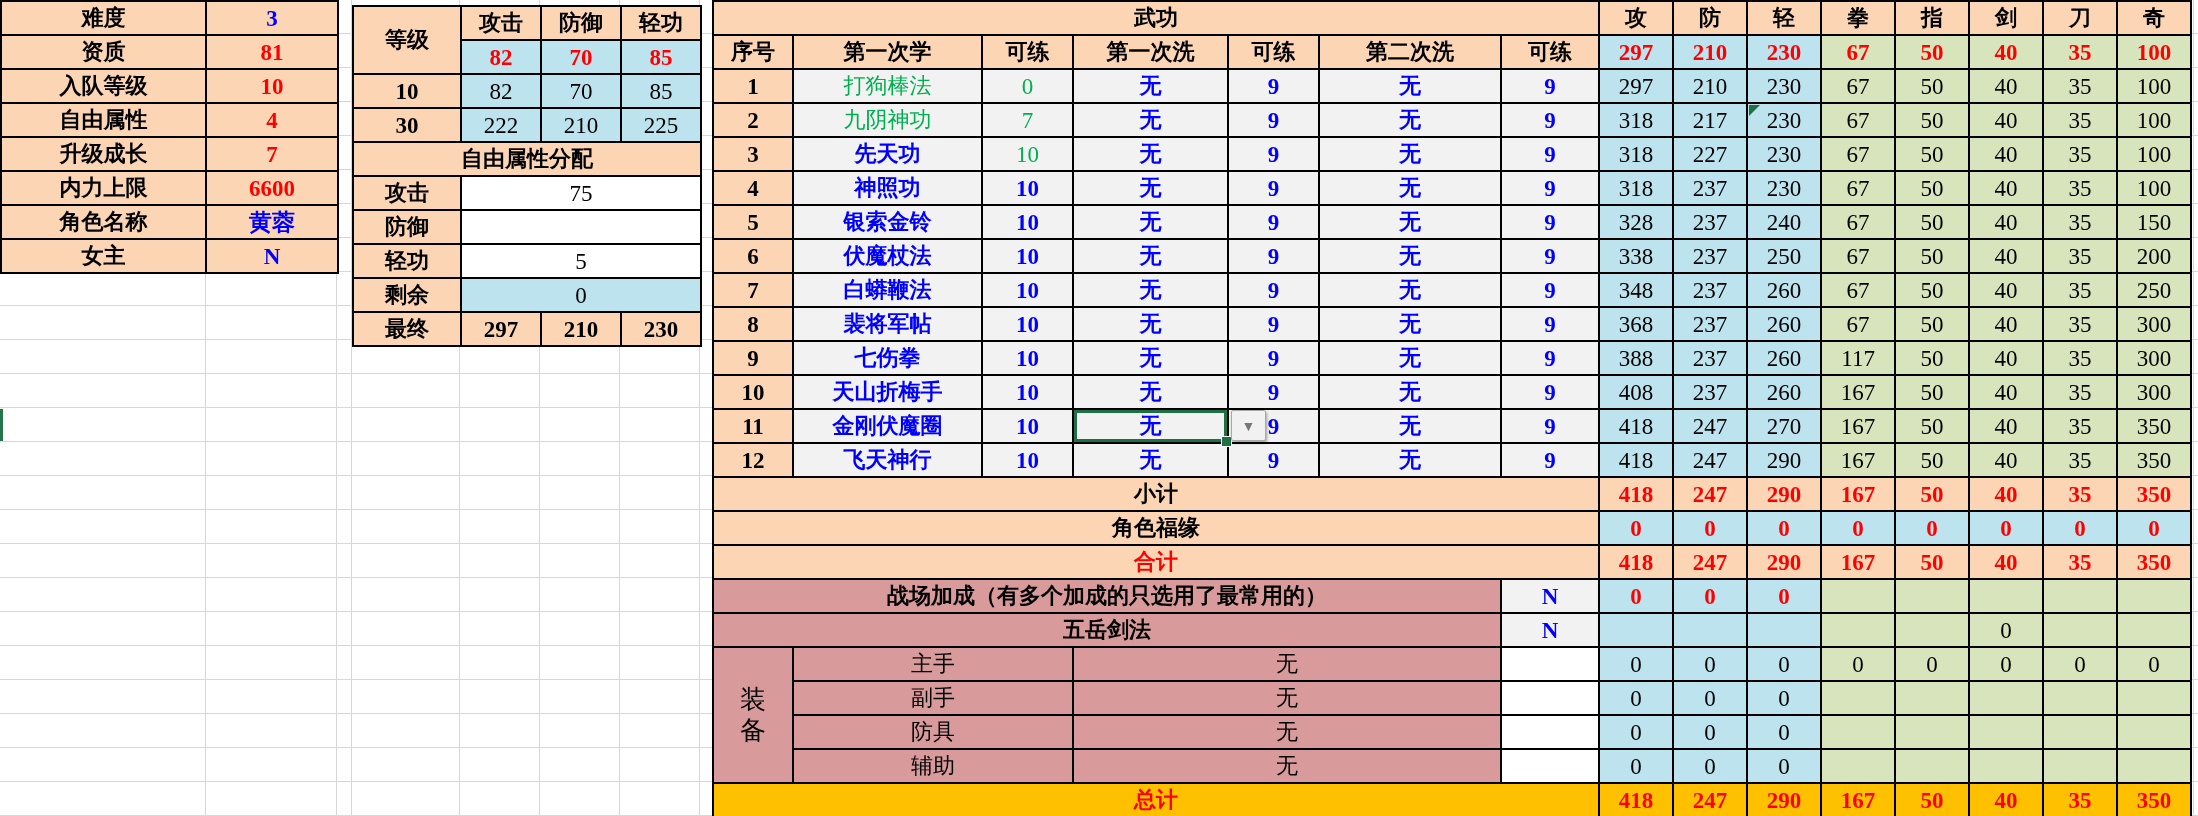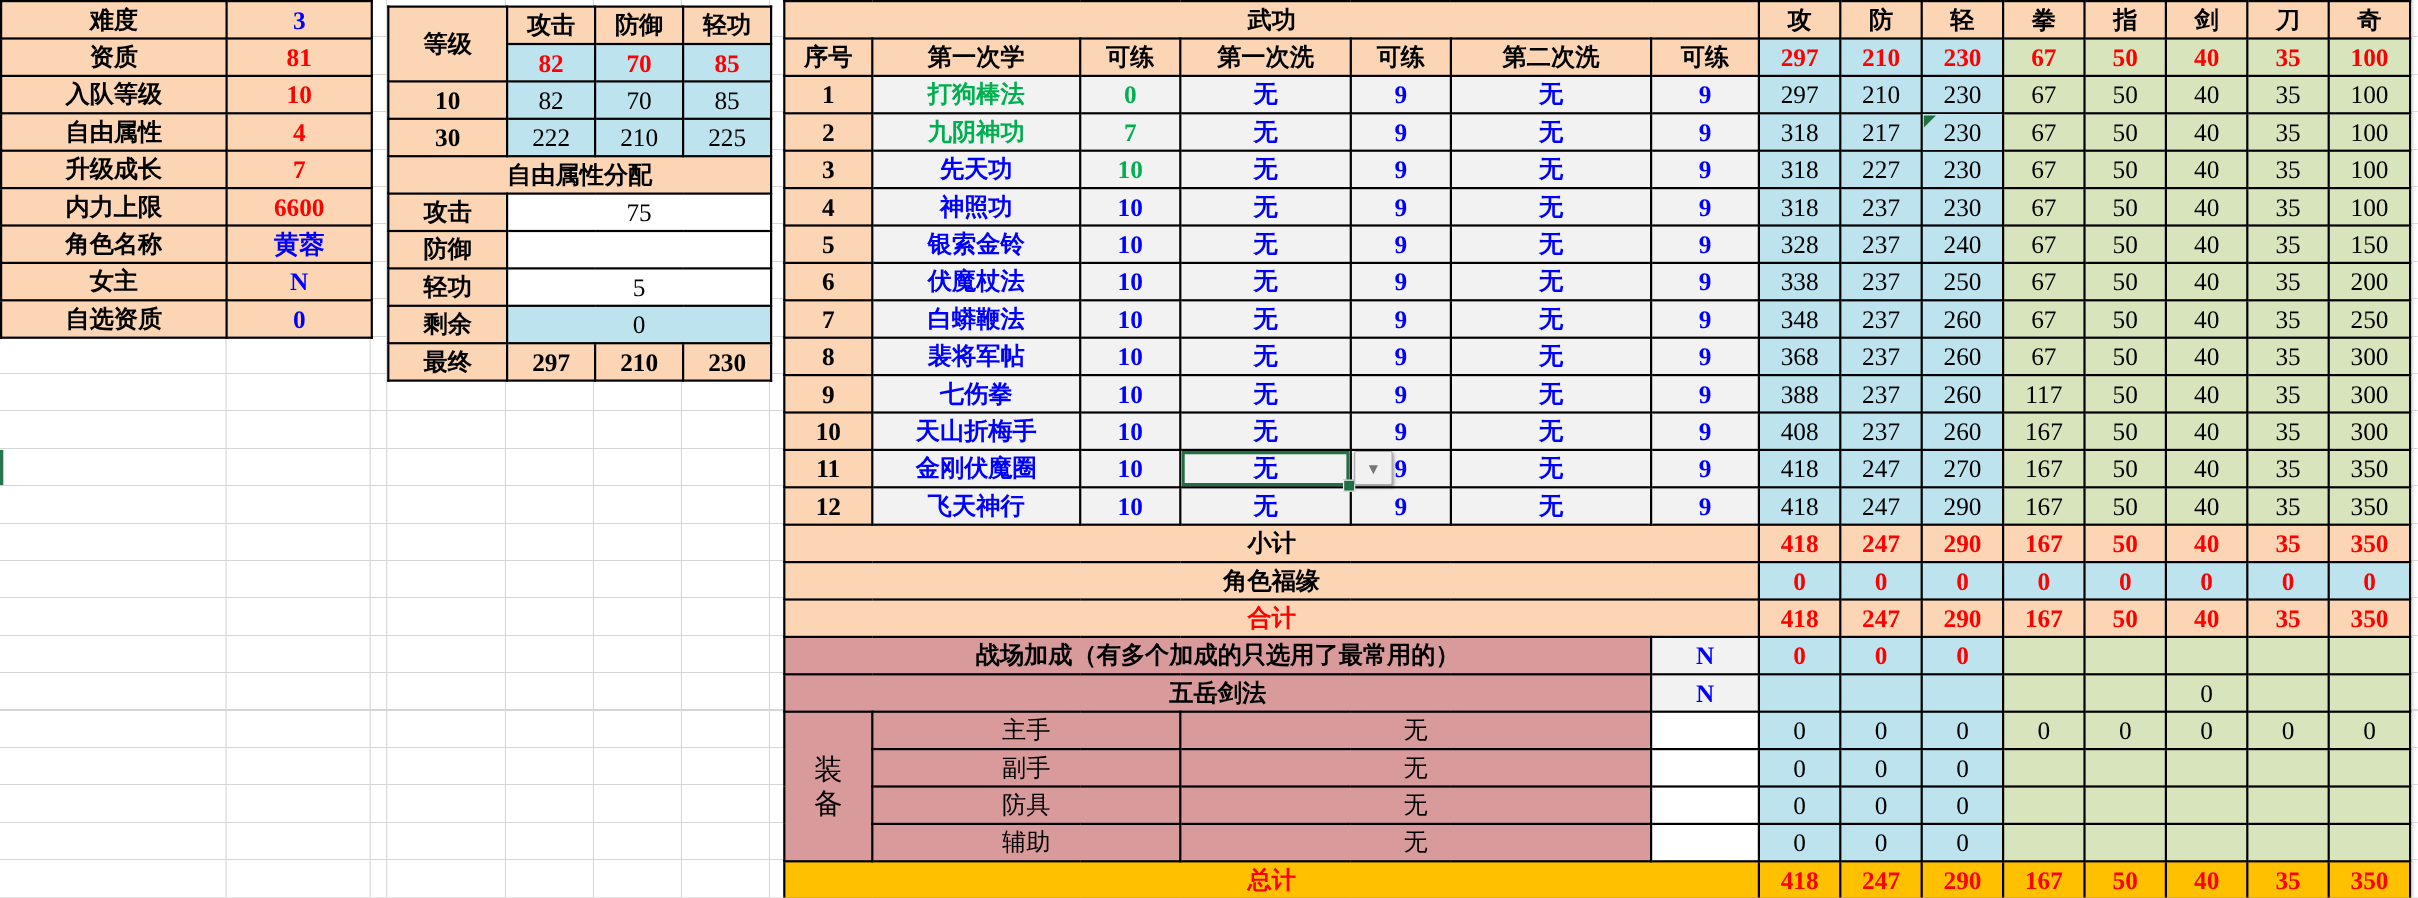--- a/index.html
+++ b/index.html
@@ -11,21 +11,21 @@
   table.panel{position:absolute;border-collapse:collapse;table-layout:fixed;background:#fff;}
   td{border:2px solid #000;text-align:center;vertical-align:middle;padding:0;
      font-size:22px;line-height:1;overflow:visible;white-space:nowrap;}
   tr{height:34px;}
   .num{font-family:"Liberation Serif","DejaVu Serif",serif;font-size:23px;}
   .b{font-weight:bold;}
   .bg-orange{background:#fbd5b4;} .bg-blue{background:#bde3ee;} .bg-green{background:#d7e4bc;}
   .bg-pink{background:#d99a9c;} .bg-gold{background:#ffc000;} .bg-gray{background:#f2f2f2;}
   .bg-white{background:#ffffff;}
   .t-red{color:#fe0000;font-weight:bold;text-align:center;} .t-blue{color:#0000fe;font-weight:bold;}
-  .t-green{color:#00b050;font-weight:bold;} .t-black{color:#000;}
+  .t-green{color:#00b050;font-weight:normal;} .t-black{color:#000;}
   .sel{box-shadow:inset 0 0 0 3px #1f7145;position:relative;}
   .fill-handle{position:absolute;right:-5px;bottom:-5px;width:9px;height:9px;
      background:#1f7145;border:1px solid #fff;z-index:5;}
   .tri-flag{position:absolute;left:1px;top:1px;width:0;height:0;
      border-top:11px solid #1e7145;border-right:11px solid transparent;z-index:4;}
   .rel{position:relative;}
   .dropdown{position:absolute;left:1231px;top:410px;width:33px;height:29px;background:#f1f1f1;
      border:1px solid #a9a9a9;border-radius:2px;box-shadow:1px 2px 3px rgba(0,0,0,.35);
      color:#777;font-size:14px;display:flex;align-items:center;justify-content:center;z-index:6;cursor:pointer;}
   .vertical{display:inline-block;width:1.1em;line-height:1.2;word-break:break-all;white-space:normal;font-size:26px;}
@@ -75,24 +75,20 @@
           <td class="bg-orange b">内力上限</td>
           <td class="bg-orange num t-red">6600</td>
         </tr>
         <tr>
           <td class="bg-orange b">角色名称</td>
           <td class="bg-orange num t-blue">黄蓉</td>
         </tr>
         <tr>
           <td class="bg-orange b">女主</td>
           <td class="bg-orange num t-blue">N</td>
-        </tr>
-        <tr>
-          <td class="bg-orange b">自选资质</td>
-          <td class="bg-orange num t-blue">0</td>
         </tr>
       </tbody>
   </table>
 
   <table class="panel" id="level-panel" style="left:352px;top:5px;width:348px">
     <colgroup>
         <col style="width:108px">
         <col style="width:80px">
         <col style="width:80px">
         <col style="width:80px">

